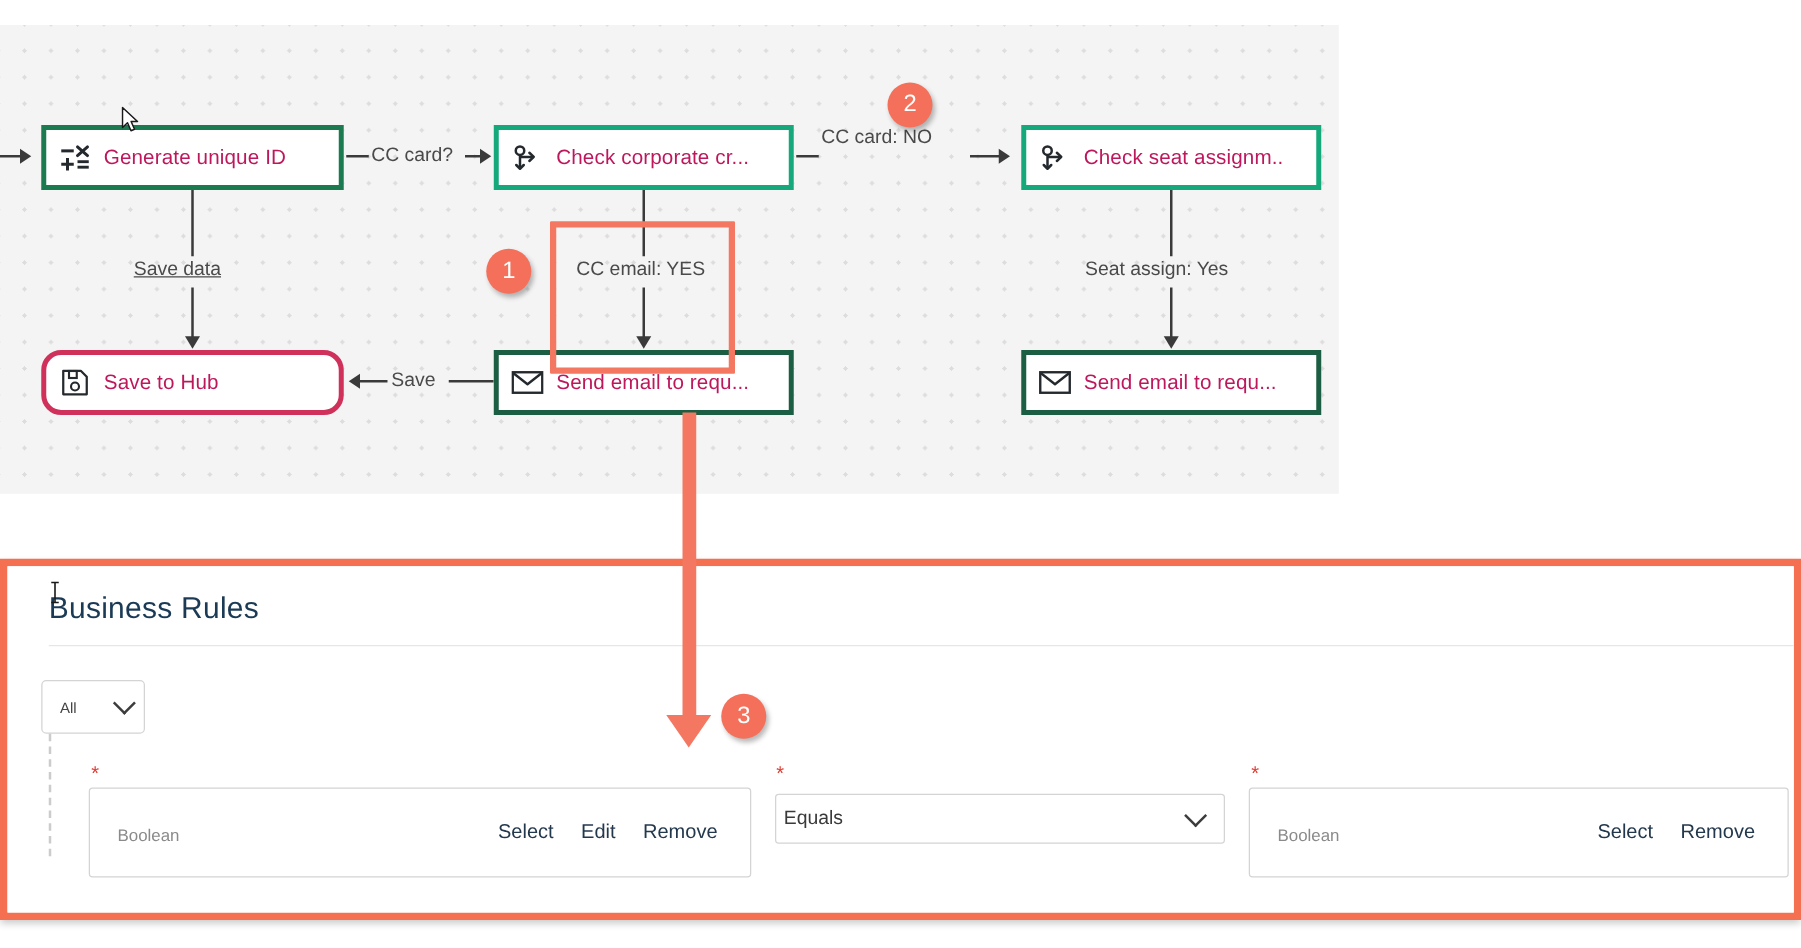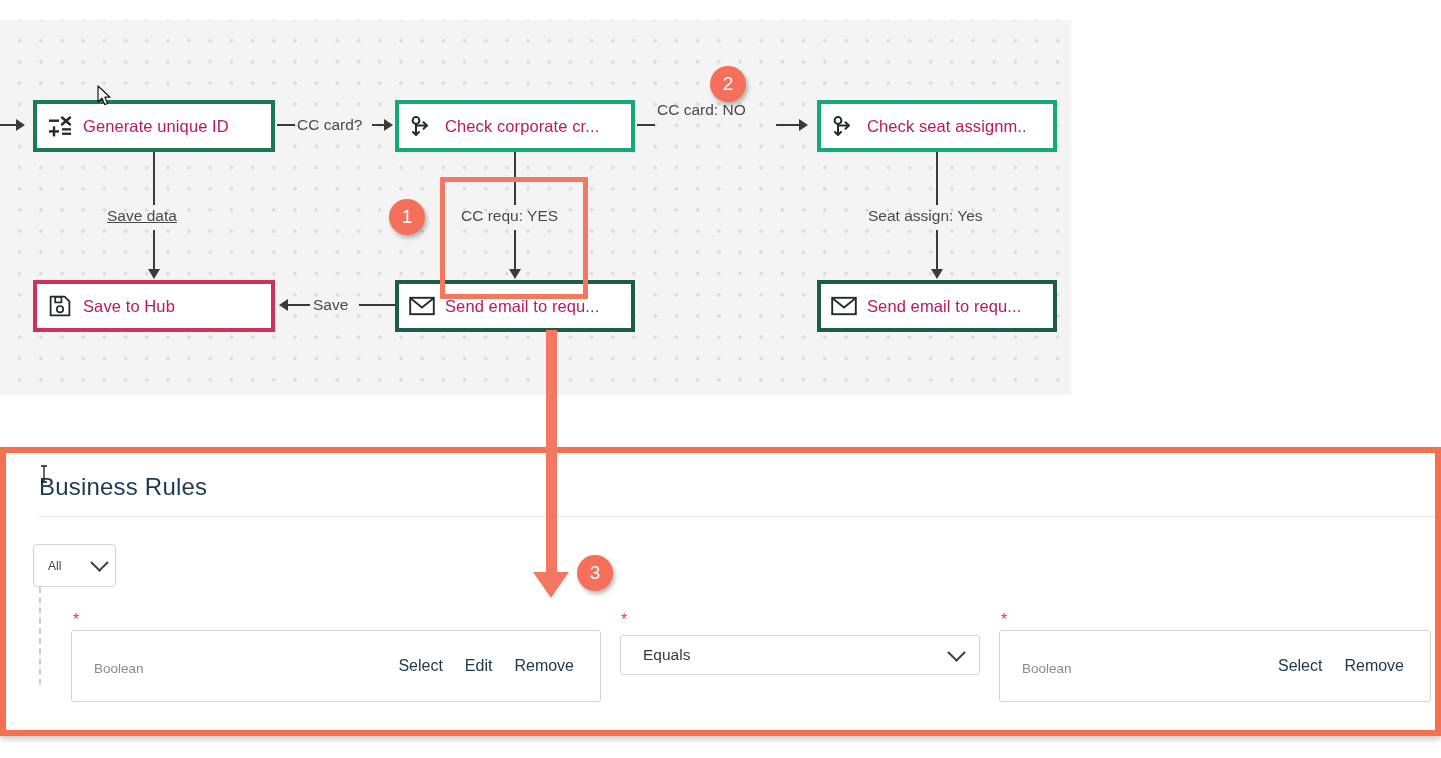--- a/index.html
+++ b/index.html
@@ -202,30 +202,30 @@
     </span>
     <span class="n-label">Check seat assignm..</span>
   </div>
 
   <div class="vline" style="left:153px;top:132px;width:2px;height:53px;"></div>
   <div class="edge-label" style="left:107px;top:187px;text-decoration:underline;">Save data</div>
   <div class="vline" style="left:153px;top:210px;width:2px;height:43px;"></div>
   <div class="arrow-d" style="left:148px;top:249px;"></div>
 
   <div class="vline" style="left:514px;top:132px;width:2px;height:53px;"></div>
-  <div class="edge-label" style="left:461px;top:187px;">CC requ: YES</div>
+  <div class="edge-label" style="left:461px;top:187px;">CC email: YES</div>
   <div class="vline" style="left:514px;top:210px;width:2px;height:43px;"></div>
   <div class="arrow-d" style="left:509px;top:249px;"></div>
 
   <div class="vline" style="left:936px;top:132px;width:2px;height:53px;"></div>
   <div class="edge-label" style="left:868px;top:187px;">Seat assign: Yes</div>
   <div class="vline" style="left:936px;top:210px;width:2px;height:43px;"></div>
   <div class="arrow-d" style="left:931px;top:249px;"></div>
 
-  <div class="node save" style="left:33px;top:260px;width:242px;height:52px;">
+  <div class="node save" style="left:33px;top:260px;width:242px;height:52px;border-radius:16px;">
     <span class="n-icon">
       <svg width="22" height="22" viewBox="0 0 22 22">
         <path d="M1.6 1.6 H15.6 L20.4 6.4 V20.4 H1.6 Z" fill="none" stroke="#24292e" stroke-width="1.8" stroke-linejoin="round"></path>
         <rect x="6.2" y="1.8" width="6.2" height="5.6" fill="none" stroke="#24292e" stroke-width="1.7"></rect>
         <circle cx="11" cy="14.2" r="3.2" fill="none" stroke="#24292e" stroke-width="1.7"></circle>
       </svg>
     </span>
     <span class="n-label">Save to Hub</span>
   </div>
 
@@ -283,21 +283,21 @@
         <div class="field-sub">Boolean</div>
       </div>
       <div class="field-actions">
         <span class="act-link">Select</span>
         <span class="act-link">Edit</span>
         <span class="act-link">Remove</span>
       </div>
     </div>
 
     <div class="req-star" style="left:615px;top:159px;">*</div>
-    <div class="field-box" style="left:614px;top:182px;width:360px;height:40px;justify-content:space-between;padding:0 16px 0 22px;box-sizing:border-box;gap:48px;">
+    <div class="field-box" style="left:614px;top:182px;width:360px;height:40px;justify-content:space-between;padding:0 16px 0 6px;box-sizing:border-box;gap:48px;">
       <span style="font-size:15.5px;color:#3a3a3a;">Equals</span>
       <span class="chev"></span>
     </div>
 
     <div class="req-star" style="left:995px;top:159px;">*</div>
     <div class="field-box" style="left:993px;top:177px;width:432px;height:72px;">
       <div class="field-text">
         <div class="field-sub">Boolean</div>
       </div>
       <div class="field-actions">

